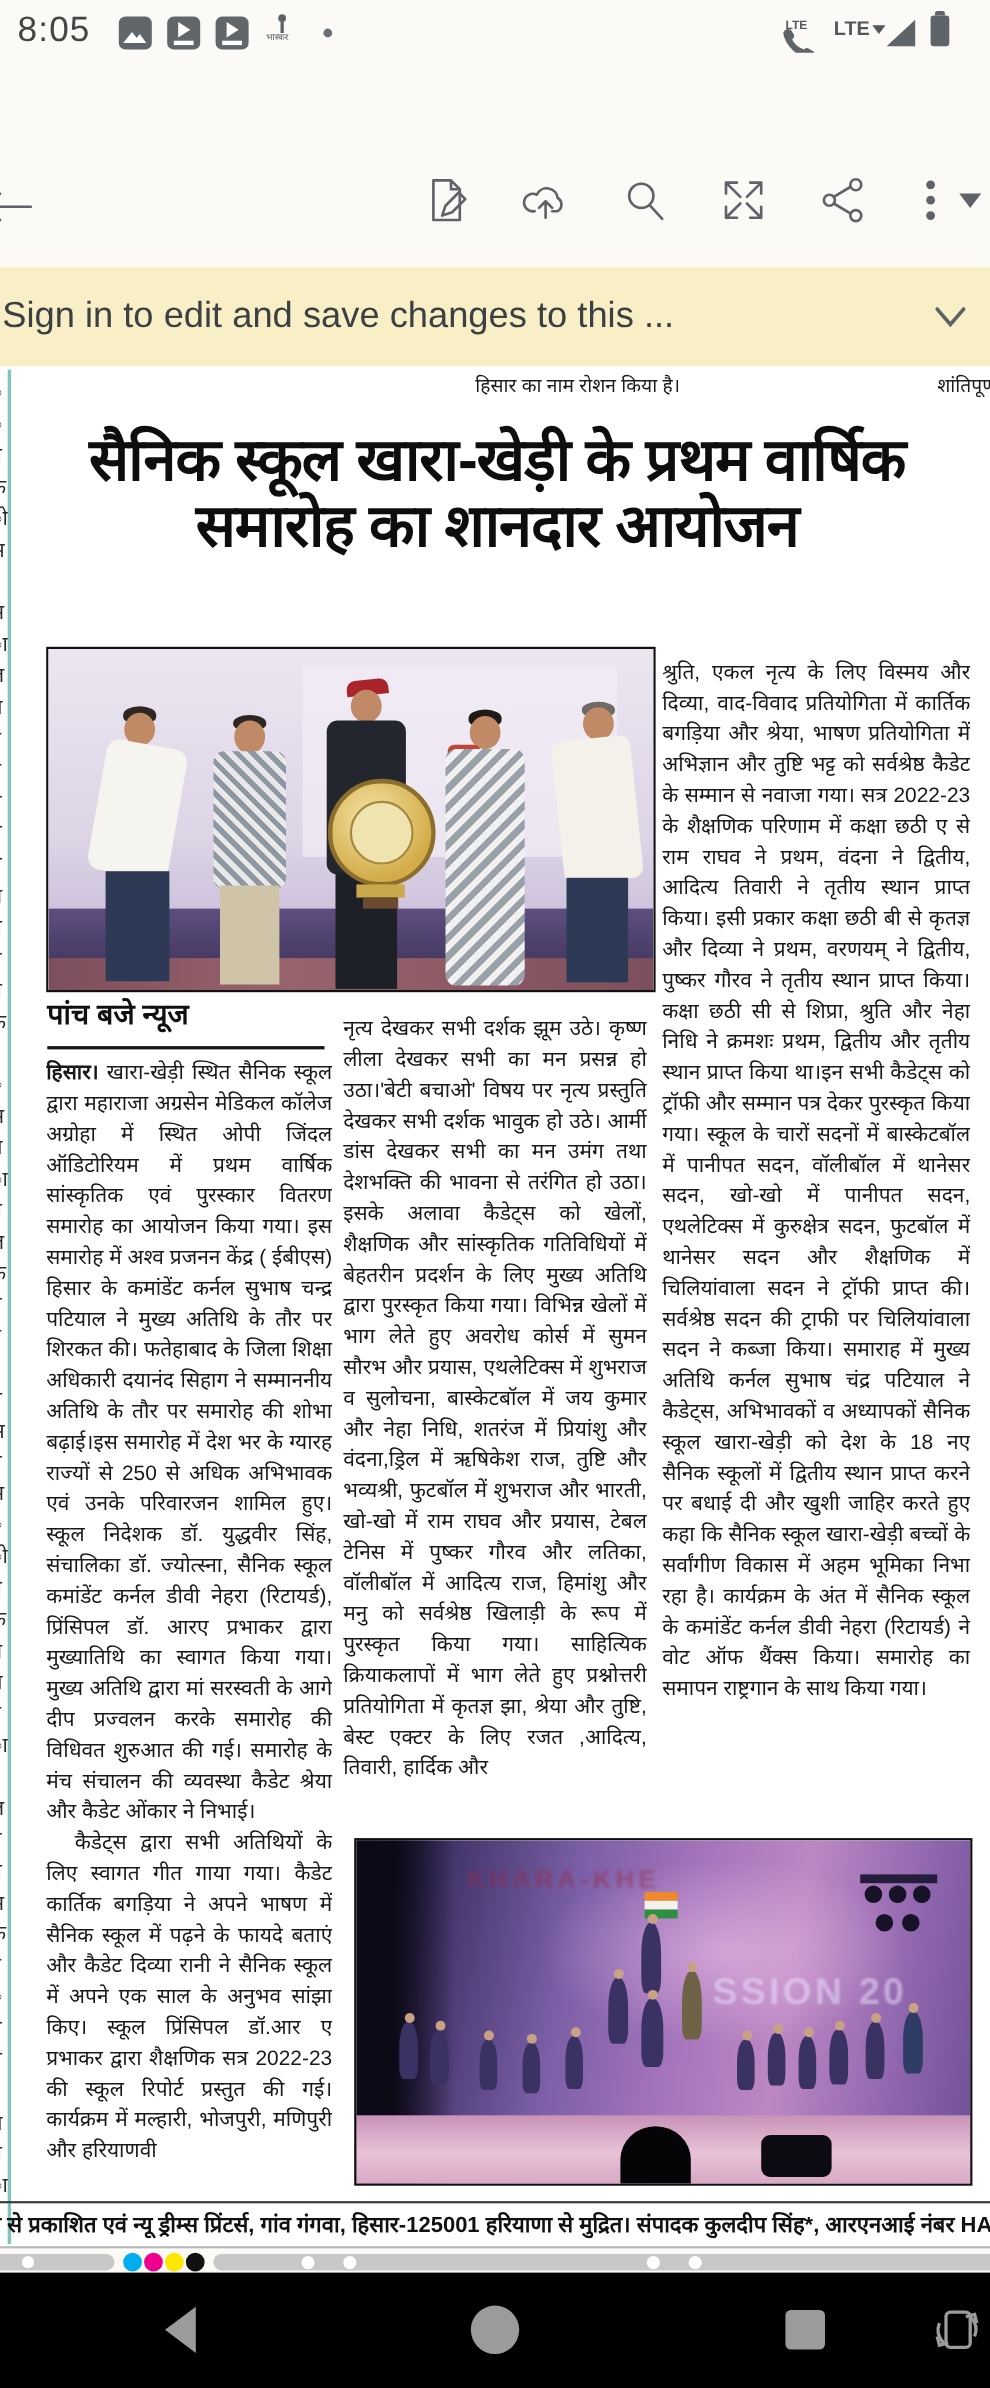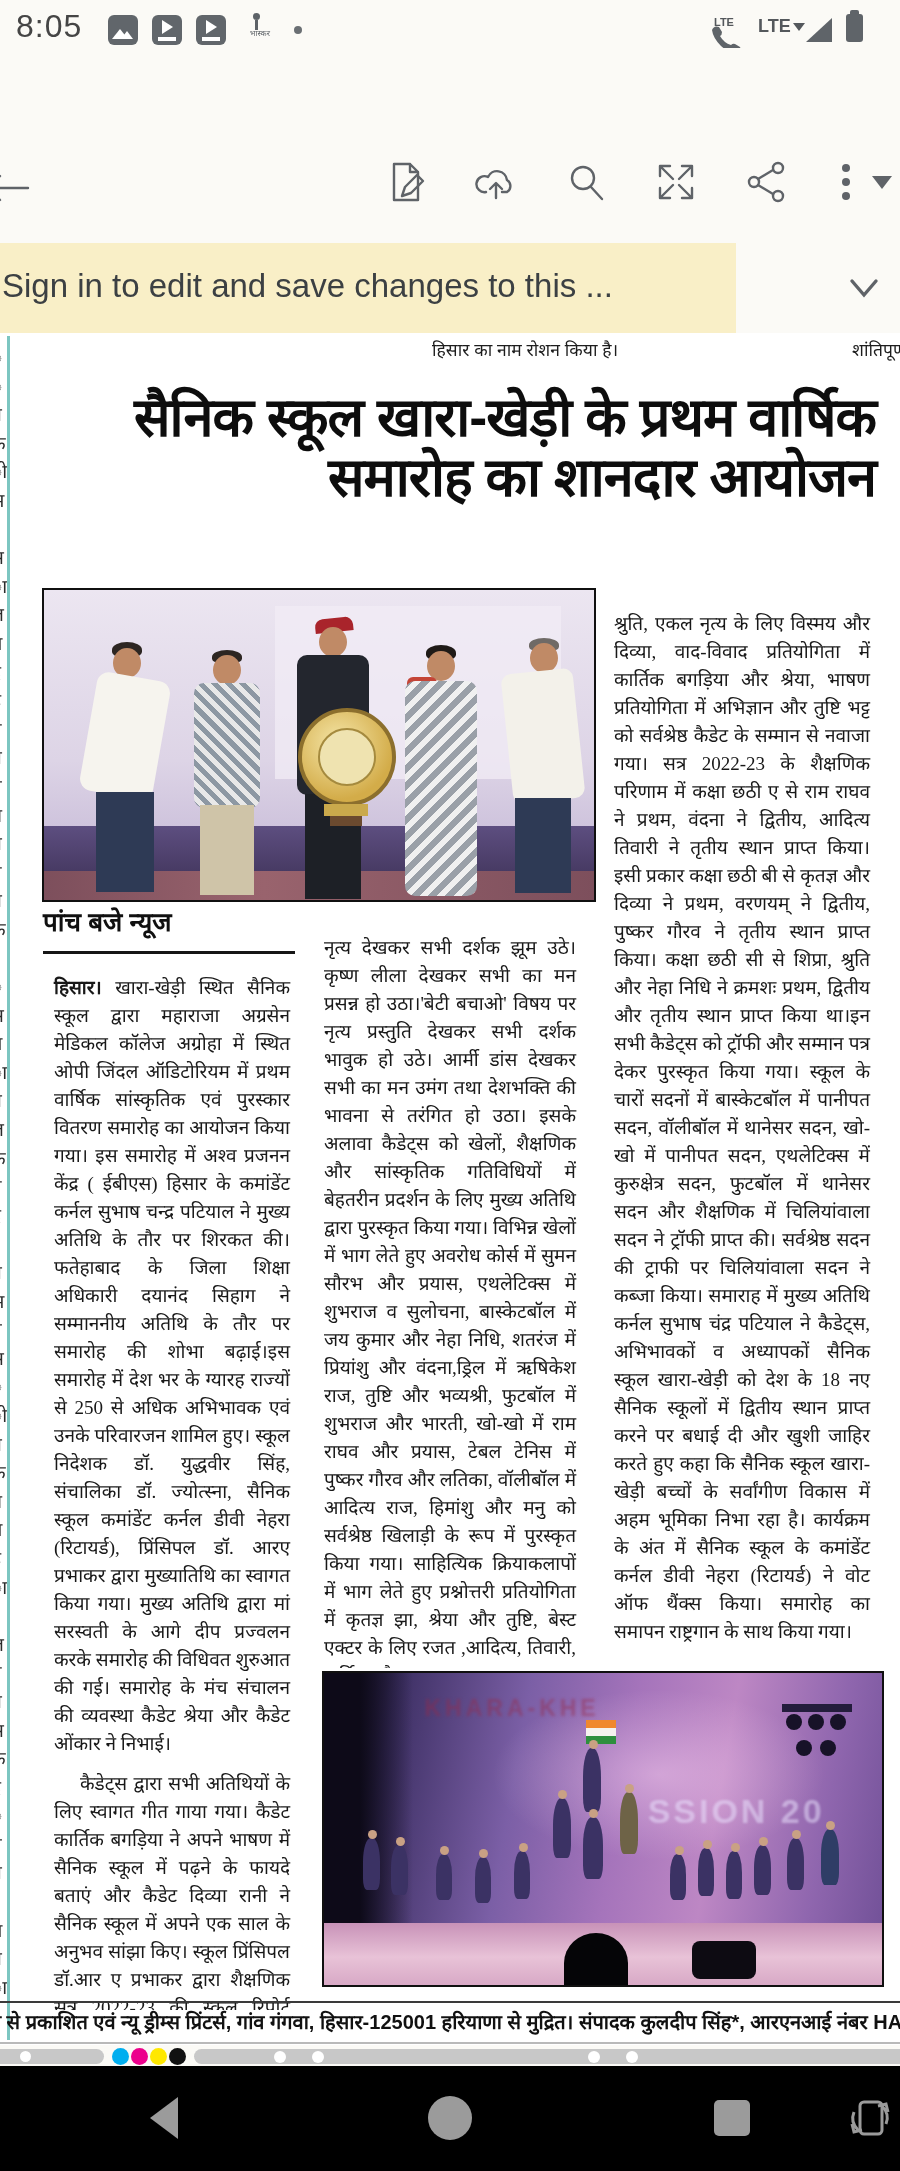--- a/index.html
+++ b/index.html
@@ -6,48 +6,48 @@
   #screen{position:relative;width:900px;height:2171px;background:#fbfaf6;overflow:hidden;
           font-family:"Liberation Sans","DejaVu Sans",sans-serif;}
   .abs{position:absolute;}
   
   .time{left:16px;top:8px;font-size:32px;color:#454545;letter-spacing:1px;}
   .sicon{top:15px;width:30px;height:30px;border-radius:6px;background:#61666b;}
   .sicon .mt{position:absolute;left:4px;bottom:6px;width:0;height:0;border-left:8px solid transparent;border-right:8px solid transparent;border-bottom:10px solid #fff;}
   .sicon .mt2{position:absolute;right:5px;bottom:6px;width:0;height:0;border-left:6px solid transparent;border-right:6px solid transparent;border-bottom:8px solid #fff;}
   .sicon .ply{position:absolute;left:10px;top:5px;width:0;height:0;border-top:7px solid transparent;border-bottom:7px solid transparent;border-left:11px solid #fff;}
   .sicon .bar{position:absolute;left:6px;bottom:4px;width:18px;height:4px;background:#fff;}
-  .bhask{top:13px;width:28px;height:32px;color:#5d6267;text-align:right;}
+  .bhask{top:13px;width:28px;height:32px;color:#5d6267;text-align:left;}
   .bhask .fig{position:absolute;left:11px;top:0;width:7px;height:7px;border-radius:50%;background:#5d6267;}
   .bhask .st{position:absolute;left:13px;top:7px;width:3px;height:10px;background:#5d6267;}
   .bhask .tx{position:absolute;left:0;top:17px;width:28px;font-size:8px;line-height:8px;color:#5d6267;}
   .dotn{top:26px;width:8px;height:8px;border-radius:50%;background:#6a6f73;}
   .sigtri{top:18px;width:0;height:0;border-left:26px solid transparent;border-bottom:24px solid #5f6469;}
   .batt{top:14px;width:17px;height:28px;background:#5f6469;border-radius:3px;}
   .batt:before{content:"";position:absolute;left:4px;top:-4px;width:9px;height:4px;background:#5f6469;border-radius:2px 2px 0 0;}
   .ltelab{top:16px;font-size:18px;font-weight:bold;color:#54585c;}
   .ltelab .car{display:inline-block;width:0;height:0;border-left:6px solid transparent;border-right:6px solid transparent;border-top:8px solid #54585c;margin-left:2px;vertical-align:middle;}
   
   .doctitle{left:0;top:66px;width:900px;text-align:center;font-size:28px;color:#4d4d4d;}
   .tico{top:158px;width:48px;height:48px;}
   .tico svg{width:48px;height:48px;stroke:#5f6368;fill:none;stroke-width:2.4;stroke-linecap:round;stroke-linejoin:round;}
   
-  .banner{left:0;top:243px;width:736px;height:90px;background:#f9efc7;}
+  .banner{left:0;top:243px;width:900px;height:90px;background:#f9efc7;}
   .bannertext{left:2px;top:24px;font-size:33px;color:#3c4043;}
   .chev{left:846px;top:30px;width:36px;height:30px;}
   .chev svg{stroke:#5f6368;fill:none;stroke-width:3.4;stroke-linecap:round;}
   
   .paper{left:0;top:333px;width:900px;height:1712px;background:#ffffff;}
   .tealline{left:7px;top:336px;width:3px;height:1704px;background:#7cc6c1;}
   .fragments{left:-9px;top:344px;width:26px;height:1690px;overflow:hidden;font-size:19px;line-height:28.6px;color:#2b2b2b;white-space:pre-line;}
   .tstrip{top:337px;font-size:17.5px;color:#1d1d1d;white-space:nowrap;}
-  .headline{left:28px;width:848px;text-align:right;font-size:54px;font-weight:800;color:#0d0d0d;letter-spacing:-1px;}
+  .headline{left:28px;width:848px;text-align:center;font-size:54px;font-weight:800;color:#0d0d0d;letter-spacing:-1px;}
   .kicker{left:43px;top:903px;width:252px;font-size:26px;font-weight:bold;color:#101010;padding-bottom:12px;border-bottom:3px solid #161616;}
   .col{font-size:19px;line-height:28px;color:#181818;text-align:justify;overflow:hidden;}
-  .col p{margin:12px;font-family:Liberation Serif, serif;}
+  .col p{margin:0;}
   .col p.ind{text-indent:26px;}
   .lead{font-weight:bold;}
   .pframe{border:2px solid #101010;overflow:hidden;}
   
   .p1wall{left:0;top:0;width:100%;height:100%;background:linear-gradient(180deg,#ece6f1 0%,#ddd4e6 55%,#cfc4dd 76%);}
   .p1screen{left:42%;top:5%;width:52%;height:56%;background:#f1ecf5;opacity:.75;}
   .p1curt{left:0;bottom:9%;width:100%;height:15%;background:linear-gradient(180deg,#5d4e80,#473a63);}
   .p1floor{left:0;bottom:0;width:100%;height:9.5%;background:linear-gradient(90deg,#7d4f5c,#99636d 40%,#7d4f5c);}
   .head{border-radius:50%;background:#c08a66;}
   .hair{border-radius:50% 50% 40% 40%;background:#2d2622;}

